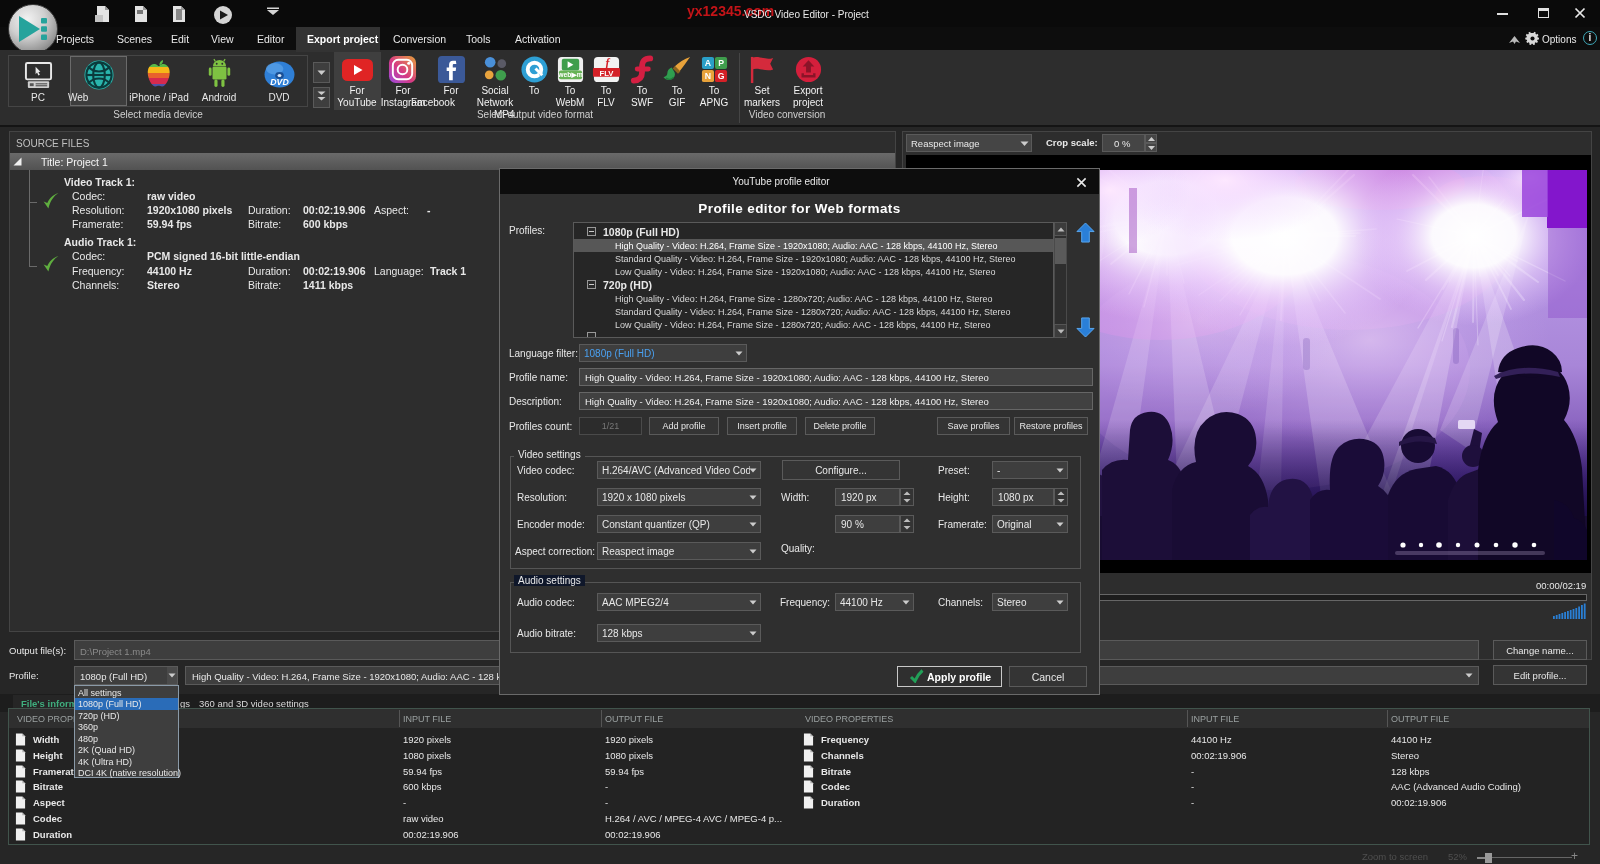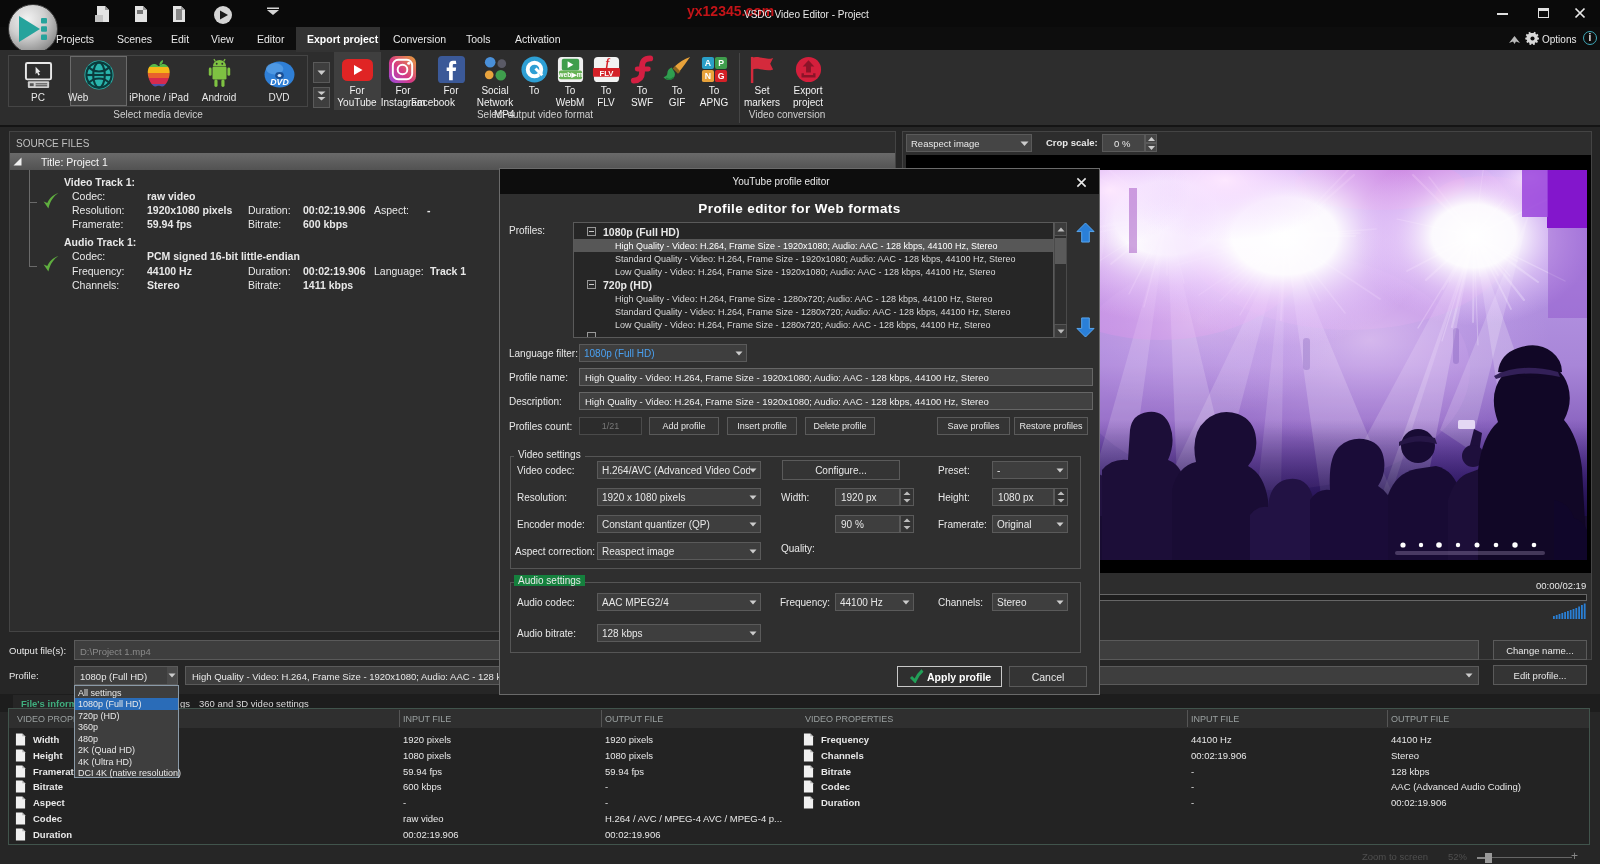--- a/index.html
+++ b/index.html
@@ -773,21 +773,21 @@
 <svg class="abs" style="left:556px;top:353px" width="8" height="5">
         <path d="M0.5 0.5 L4 4.5 L7.5 0.5" fill="#ccc"></path>
       </svg>
 <div class="abs t10" style="left:15px;top:377px;">Aspect correction:</div>
 <div class="abs cb" style="left:97px;top:373px;width:164px;height:18px;"></div>
 <div class="abs t10" style="left:102px;top:377px;width:148px;overflow:hidden;color:#e8e8e8;">Reaspect image</div>
 <svg class="abs" style="left:249px;top:380px" width="8" height="5">
         <path d="M0.5 0.5 L4 4.5 L7.5 0.5" fill="#ccc"></path>
       </svg>
 <div class="abs" style="left:10px;top:413px;width:571px;height:71px;border:1px solid #555;"></div>
-<div class="abs t10" style="left:14px;top:406px;background:#15803d;padding:0 4px;">Audio settings</div>
+<div class="abs t10" style="left:14px;top:406px;background:#0f172a;padding:0 4px;">Audio settings</div>
 <div class="abs t10" style="left:17px;top:428px;">Audio codec:</div>
 <div class="abs cb" style="left:97px;top:424px;width:164px;height:18px;"></div>
 <div class="abs t10" style="left:102px;top:428px;width:148px;overflow:hidden;color:#e8e8e8;">AAC MPEG2/4</div>
 <svg class="abs" style="left:249px;top:431px" width="8" height="5">
         <path d="M0.5 0.5 L4 4.5 L7.5 0.5" fill="#ccc"></path>
       </svg>
 <div class="abs t10" style="left:280px;top:428px;">Frequency:</div>
 <div class="abs cb" style="left:335px;top:424px;width:79px;height:18px;"></div>
 <div class="abs t10" style="left:340px;top:428px;width:63px;overflow:hidden;color:#e8e8e8;">44100 Hz</div>
 <svg class="abs" style="left:402px;top:431px" width="8" height="5">

